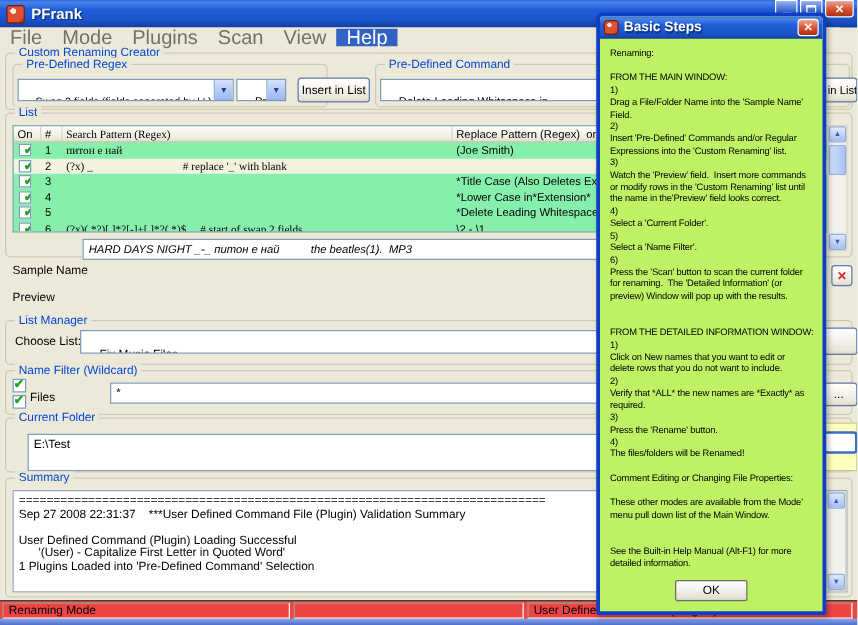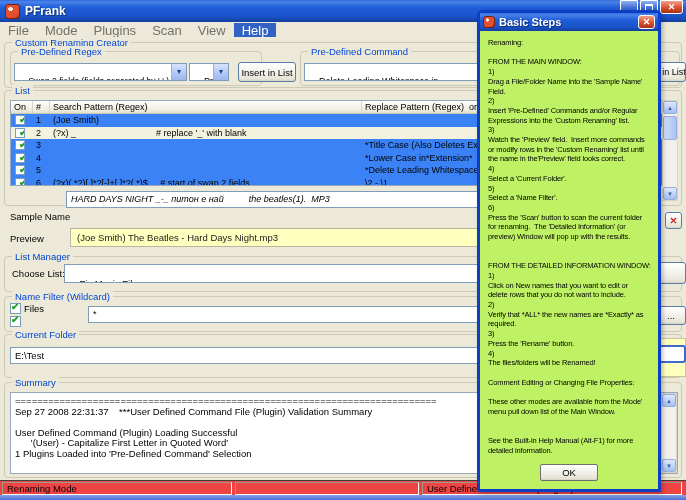--- a/index.html
+++ b/index.html
@@ -18,21 +18,21 @@
   .winbtns { position:absolute; right:3px; top:0; display:flex; gap:2px; }
   .winbtn { width:18px; height:14px; border-radius:0 0 3px 3px; border:1px solid #fff;
     background:linear-gradient(180deg,#8fb0f2,#3e6cd4 60%,#2c55b4); color:#fff; font-size:8px;
     display:flex; align-items:center; justify-content:center; }
   .winbtn.close { width:23px; background:linear-gradient(180deg,#f0a28b,#d9502f 55%,#aa3015); font-size:9px; font-weight:bold; }
   .winbtn .minglyph { display:block; width:7px; height:2px; background:#fff; margin-top:7px; }
   .winbtn .maxglyph { display:block; width:8px; height:7px; border:1px solid #fff; border-top:2px solid #fff; }
 
   
   .menubar { position:absolute; left:0; top:22px; width:672px; height:16px; background:#ece9d8;
-    display:flex; align-items:center; font-size:13px; color:#73716a; }
+    display:flex; align-items:center; font-size:16px; color:#73716a; }
   .menu-item { padding:1px 8px; height:14px; line-height:13px; }
   .menu-item.active { background:#3162c4; color:#fff; }
 
   
   .xgroup { position:absolute; border:1px solid #cdc9b4; border-radius:4px; }
   .xgroup > .glabel { position:absolute; top:-6px; left:7px; background:#ece9d8; padding:0 3px;
     color:#0046d5; font-size:9.5px; line-height:11px; white-space:nowrap; }
 
   
   .xinput, .xcombo { position:absolute; background:#fff; border:1px solid #7f9db9; font-size:9px;
@@ -45,30 +45,30 @@
   .xbtn { position:absolute; border:1px solid #5a7ca8; border-radius:3px;
     background:linear-gradient(180deg,#ffffff,#f4f3ee 45%,#e8e4d8 88%,#d8d2bd);
     font-size:9.5px; color:#000; text-align:center; display:flex; align-items:center; justify-content:center;
     white-space:nowrap; overflow:hidden; }
   .cbx { position:absolute; width:11px; height:11px; background:#fff; border:1px solid #7b9ebd; }
   .cbx .chk { position:absolute; left:0px; top:-3px; color:#21a121; font-size:10px; font-weight:bold; }
   .flabel { position:absolute; font-size:9.5px; color:#000; white-space:nowrap; }
 
   
   .tablewrap { position:absolute; left:10px; top:100px; width:652px; height:86px;
-    background:#3b82f6; border:1px solid #98a8b8; border-right:none; overflow:hidden; }
+    background:#86efac; border:1px solid #98a8b8; border-right:none; overflow:hidden; }
   .thead { display:flex; height:13px; background:linear-gradient(180deg,#fdfdfb,#f1efe2 70%,#e2dfcd);
     border-bottom:1px solid #cbc7b5; font-size:9px; color:#000; }
   .thead span { border-right:1px solid #d8d5c4; padding:1px 2px 0 3px; white-space:pre; overflow:hidden; }
   .trow { display:flex; height:12.5px; font-size:9px; }
   .trow.alt { background:#f3f2de; }
   .trow span { padding:1px 2px 0 3px; white-space:pre; overflow:hidden; }
   .c-on { width:22px; position:relative; }
   .c-num { width:17px; }
-  .c-search { width:312px; }
+  .c-search { width:312px;font-family:Liberation Serif, serif; }
   .c-replace { flex:1; }
   .c-on .cbx { left:4px; top:1px; width:10px; height:10px; }
 
   
   .sb { position:absolute; width:16px; background:#f2f0ea; border:1px solid #d8d5c4; }
   .sb .sbtn { position:absolute; left:0; width:14px; height:13px; border:1px solid #95aede; border-radius:2px;
     background:linear-gradient(180deg,#e0e9fc,#bcd0f8 60%,#a4bdf2); color:#3c5franc; color:#3c5f9e;
     font-size:6px; text-align:center; line-height:12px; }
   .sb .up { top:0; }
   .sb .down { bottom:0; }
@@ -179,20 +179,21 @@
   <div class="tablewrap">
     <div class="thead">
       <span class="c-on">On</span>
       <span class="c-num">#</span>
       <span class="c-search">Search Pattern (Regex)</span>
       <span class="c-replace">Replace Pattern (Regex)  or  Pre-Defined Command</span>
     </div>
     <div class="trow">
       <span class="c-on"><span class="cbx"><span class="chk">✔</span></span></span>
       <span class="c-num">1</span>
+      <span class="c-search">питон е най</span>
       <span class="c-replace">(Joe Smith)</span>
     </div>
     <div class="trow alt">
       <span class="c-on"><span class="cbx"><span class="chk">✔</span></span></span>
       <span class="c-num">2</span>
       <span class="c-search">(?x) _                                # replace '_' with blank</span>
       <span class="c-replace"></span>
     </div>
     <div class="trow">
       <span class="c-on"><span class="cbx"><span class="chk">✔</span></span></span>
@@ -230,50 +231,49 @@
     <div class="thumb" style="top:15px;height:24px;"></div>
     <div class="sbtn down">▼</div>
   </div>
 
   <span class="flabel" style="left:10px;top:211px;">Sample Name</span>
   <div class="xinput" style="left:66px;top:191px;width:592px;height:17px;font-style:italic;">HARD DAYS NIGHT _-_ питон е най          the beatles(1).  MP3</div>
   <div class="xbtn" style="left:665px;top:212px;width:17px;height:17px;color:#cc2a1e;font-weight:bold;">
       <span>✕</span>
     </div>
   <span class="flabel" style="left:10px;top:233px;">Preview</span>
-  <div class="yellowfield" style="left:70px;top:228px;width:588px;height:19px;">(Joe Smith) The Beatles - Hard Days Night.mp3</div>
 
   <div class="xgroup" style="left:4px;top:256px;width:678px;height:36px;">
     <span class="glabel">List Manager</span>
   </div>
   <span class="flabel" style="left:12px;top:268px;">Choose List:</span>
   <div class="xcombo" style="left:64px;top:264px;width:586px;height:19px;font-size:9.5px;">
     <span>Fix Music Files</span>
     <span class="arrowbtn">▾</span>
   </div>
   <div class="xbtn" style="left:652px;top:262px;width:34px;height:22px;"></div>
 
   <div class="xgroup" style="left:4px;top:296px;width:678px;height:36px;">
     <span class="glabel">Name Filter (Wildcard)</span>
   </div>
   <span class="cbx" style="left:10px;top:303px;">
       <span class="chk">✔</span>
     </span>
-  <span class="flabel" style="left:24px;top:303px;">Files</span>
+  <span class="flabel" style="left:24px;top:313px;">Files</span>
   <span class="cbx" style="left:10px;top:316px;">
       <span class="chk">✔</span>
     </span>
   <span class="flabel" style="left:24px;top:316px;margin-top:32px;">Folders</span>
   <div class="xinput" style="left:88px;top:306px;width:552px;height:17px;">*</div>
   <div class="xbtn" style="left:656px;top:306px;width:30px;height:19px;">...</div>
 
   <div class="xgroup" style="left:4px;top:334px;width:678px;height:44px;">
     <span class="glabel">Current Folder</span>
   </div>
-  <div class="xinput" style="left:10px;top:347px;width:632px;height:17px;font-size:9.5px;">E:\Test</div>
+  <div class="xinput" style="left:22px;top:347px;width:632px;height:30px;font-size:9.5px;">E:\Test</div>
   <div class="scanblock" style="left:645px;top:338px;width:41px;height:39px;"></div>
   <div class="scanbtn" style="left:653px;top:345px;width:33px;height:18px;"></div>
 
   <div class="xgroup" style="left:4px;top:382px;width:678px;height:96px;">
     <span class="glabel">Summary</span>
   </div>
   <div class="sumbox">
     <div class="sumtext">============================================================================
 Sep 27 2008 22:31:37    ***User Defined Command File (Plugin) Validation Summary
 

